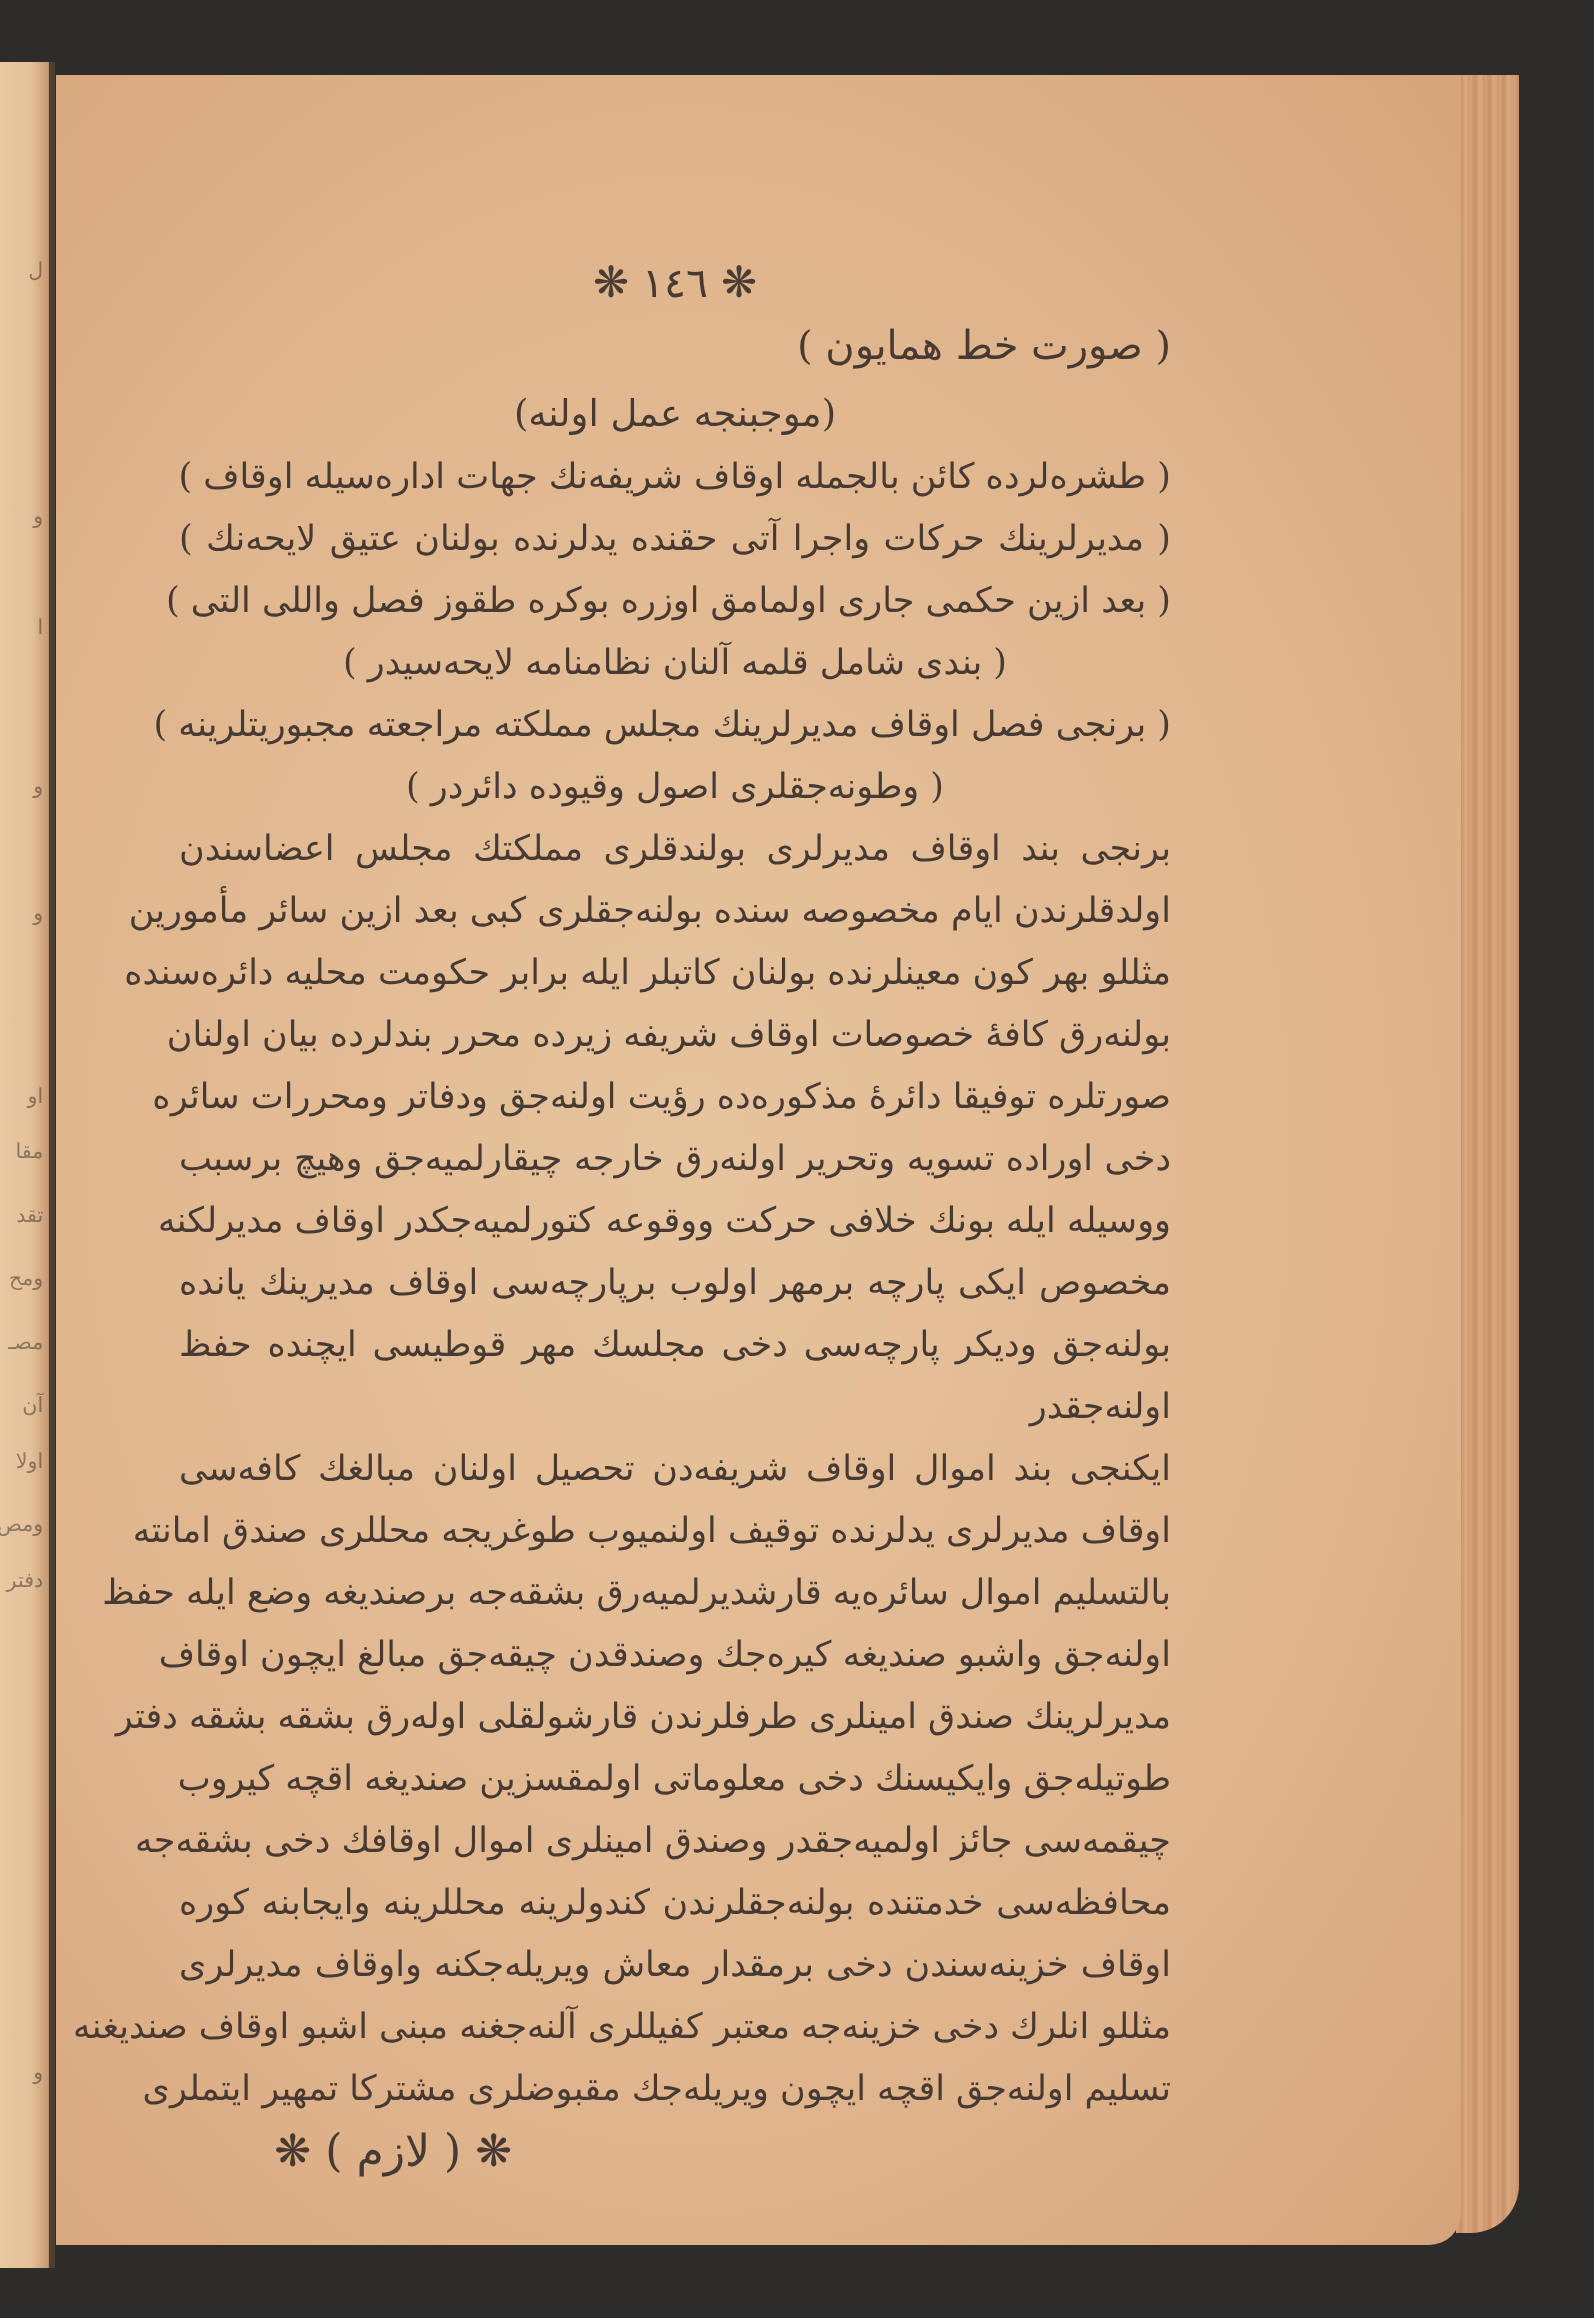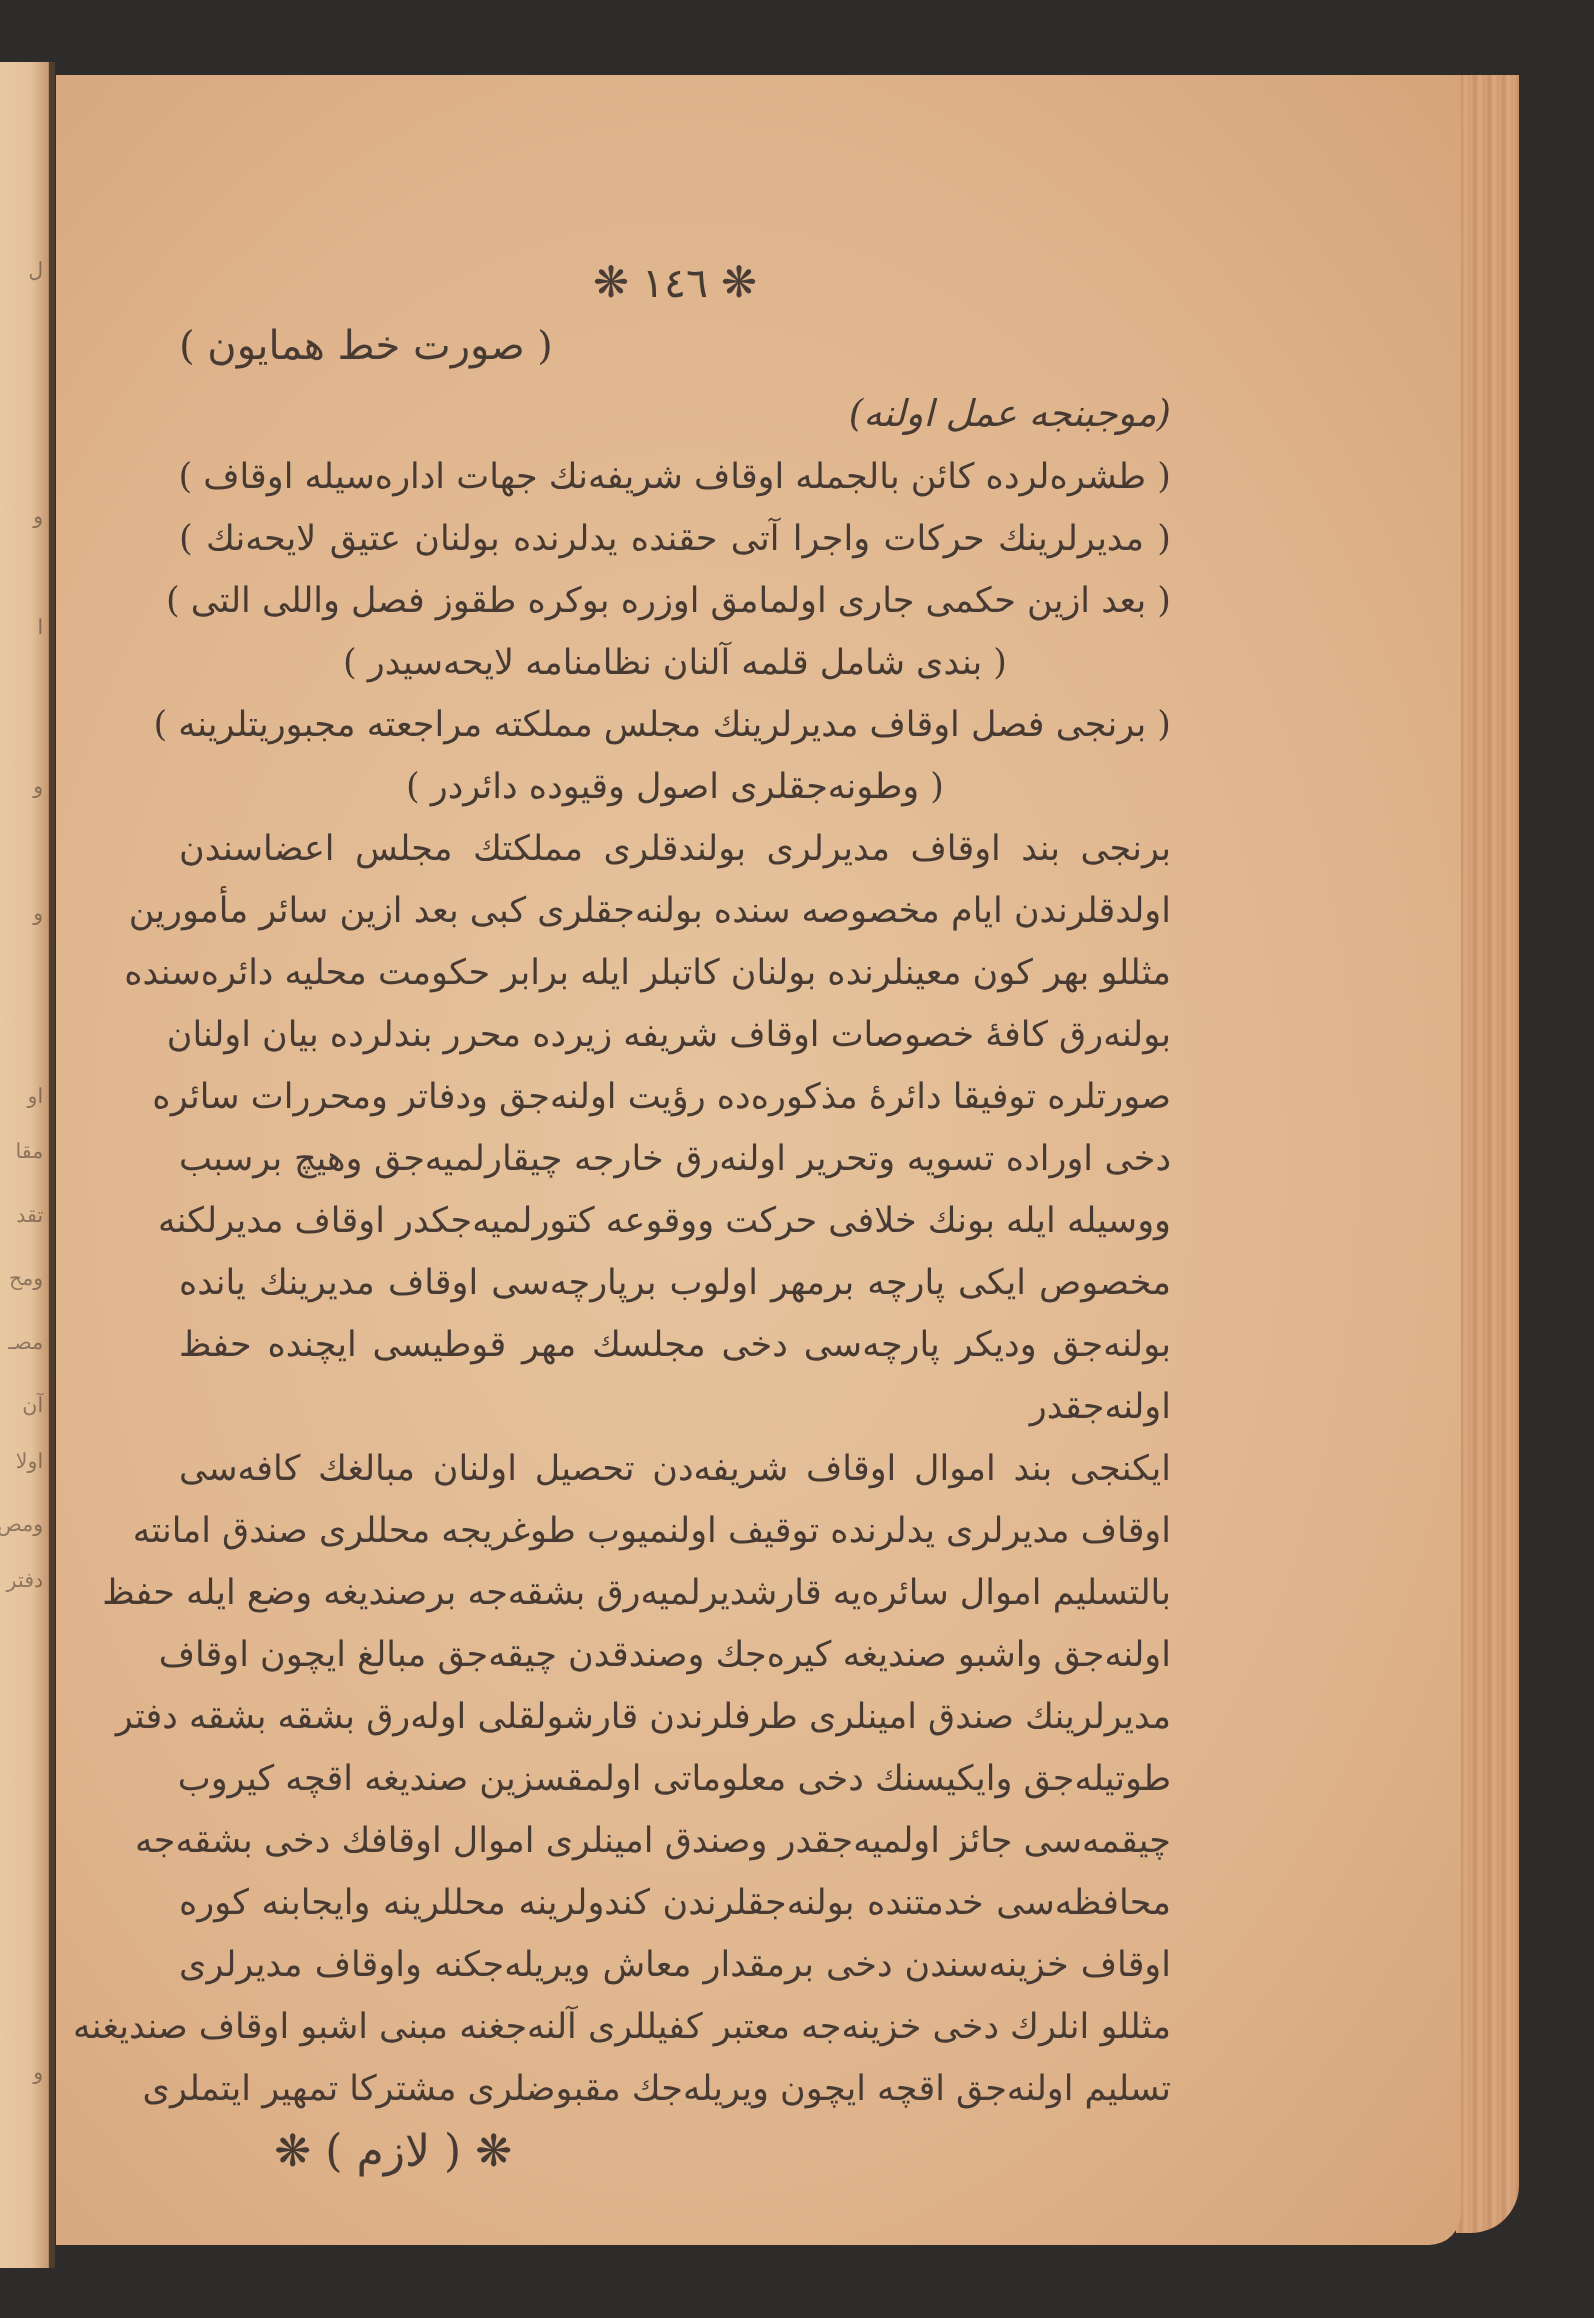--- a/index.html
+++ b/index.html
@@ -33,24 +33,24 @@
   .text-block {
     position:absolute; left:179px; top:238px; width:992px;
     direction:rtl; color:#463a33;
   }
   .page-number {
     text-align:center; font-size:41px; margin-left:0; height:71px; line-height:89px;
     margin-right:0;
   }
   .page-number .orn { font-size:43px; color:#4a3d35; }
   .heading {
-    text-align:left; font-size:40px; line-height:73px; height:73px; white-space:nowrap;
+    text-align:right; font-size:40px; line-height:73px; height:73px; white-space:nowrap;
   }
   .subtitle {
-    font-size:37px; line-height:63px; height:63px; white-space:nowrap;font-style:italic;
+    text-align:center; font-size:37px; line-height:63px; height:63px; white-space:nowrap;
   }
   .line {
     font-size:35px; line-height:62px; height:62px; white-space:nowrap;
     text-align:justify; text-align-last:justify;
   }
   .line.center { text-align:center; text-align-last:center; }
   .line.short { text-align:right; text-align-last:right; }
   .footer-catchword {
     font-size:44px; line-height:63px; height:63px; text-align:right;
     padding-right:659px; white-space:nowrap;

